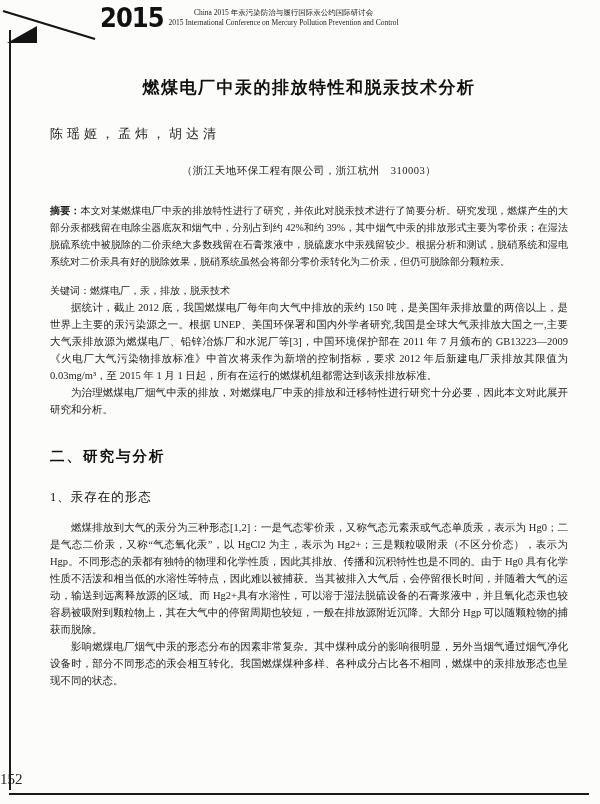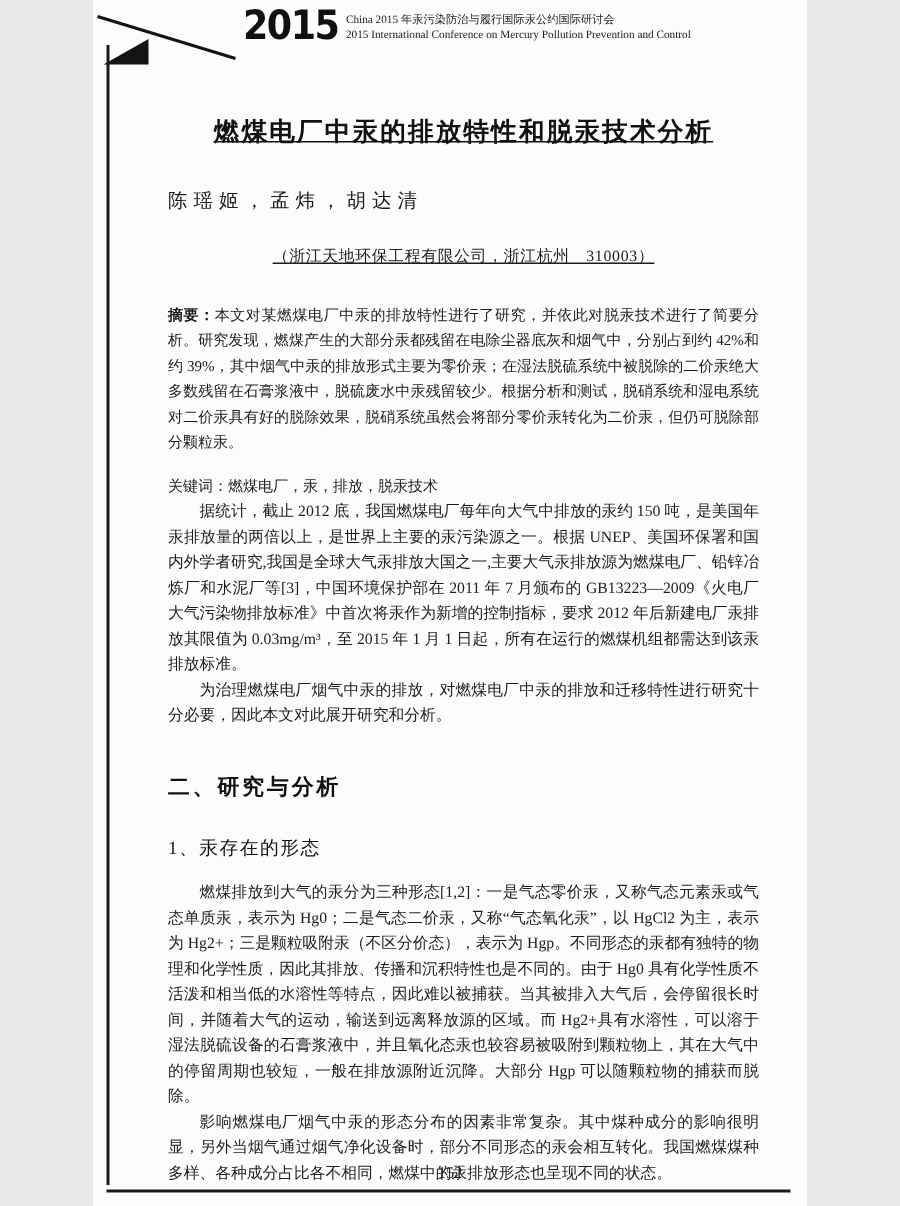--- a/index.html
+++ b/index.html
@@ -1,18 +1,18 @@
 <!DOCTYPE html>
 <html lang="zh"><head>
 <meta charset="utf-8">
 <style>
   html,body{margin:0;padding:0;background:#e8e8e8;}
   .scan-page{
     position:relative;
-    width:476px;height:804px;
+    width:600px;height:804px;
     margin:0 auto;
     background:#fcfcfa;
     overflow:hidden;
     font-family:"Liberation Serif","DejaVu Serif",serif;
     color:#1c1c1c;
   }
   
   .edge-left{position:absolute;left:9px;top:30px;height:760px;width:2px;background:#1a1a1a;}
   .edge-bottom{position:absolute;left:9px;right:11px;bottom:9px;height:2px;background:#1a1a1a;}
 
@@ -22,40 +22,41 @@
   .conf-year{
     font-family:"DejaVu Sans","Liberation Sans",sans-serif;
     font-weight:900;font-size:27px;line-height:26px;letter-spacing:-1px;
     margin:1px 5px 0 2px;color:#111;
     font-stretch:condensed;
   }
   .conf-lines{margin-top:4px;}
   .conf-lines div{
     font-size:7.5px;line-height:10px;color:#222;
     font-family:"Liberation Serif","DejaVu Serif",serif;
+    text-align:center;
   }
 
   main{padding:0 32px 0 50px;}
   .paper-title{
     margin:28px 0 0 0;text-align:center;
-    font-size:17px;font-weight:700;letter-spacing:1.5px;color:#121212;text-decoration:underline;
+    font-size:17px;font-weight:700;letter-spacing:1.5px;color:#121212;
   }
   .authors{margin-top:26px;text-align:left;font-size:13px;letter-spacing:4px;color:#1b1b1b;}
-  .affiliation{margin-top:21px;text-align:center;font-size:10.5px;letter-spacing:.5px;text-decoration:underline;}
+  .affiliation{margin-top:21px;text-align:center;font-size:10.5px;letter-spacing:.5px;}
 
   .abstract{margin:24px 0 0 0;font-size:10px;line-height:17px;text-align:justify;}
   .abstract .label{font-weight:700;}
   .keywords{margin:13px 0 0 0;font-size:10px;line-height:16px;font-weight:400;}
 
   .h-section{margin:29px 0 0 0;font-size:14.5px;font-weight:700;letter-spacing:2px;color:#111;}
   .h-sub{margin:23px 0 0 0;font-size:12.5px;font-weight:400;letter-spacing:1px;color:#111;}
   .body-p{margin:0;font-size:10.5px;line-height:17px;text-indent:2em;text-align:justify;}
   .first-p{margin-top:13px;}
 
-  .page-number{position:absolute;left:0;right:0;bottom:16px;text-align:center;font-size:11px;color:#222;}
+  .page-number{position:absolute;left:0;right:0;bottom:16px;font-size:15px;color:#222;}
 </style>
 </head>
 <body>
 
 <div class="scan-page">
 
   <div class="edge-left"></div>
   <div class="edge-bottom"></div>
 
   <header class="conf-header">

